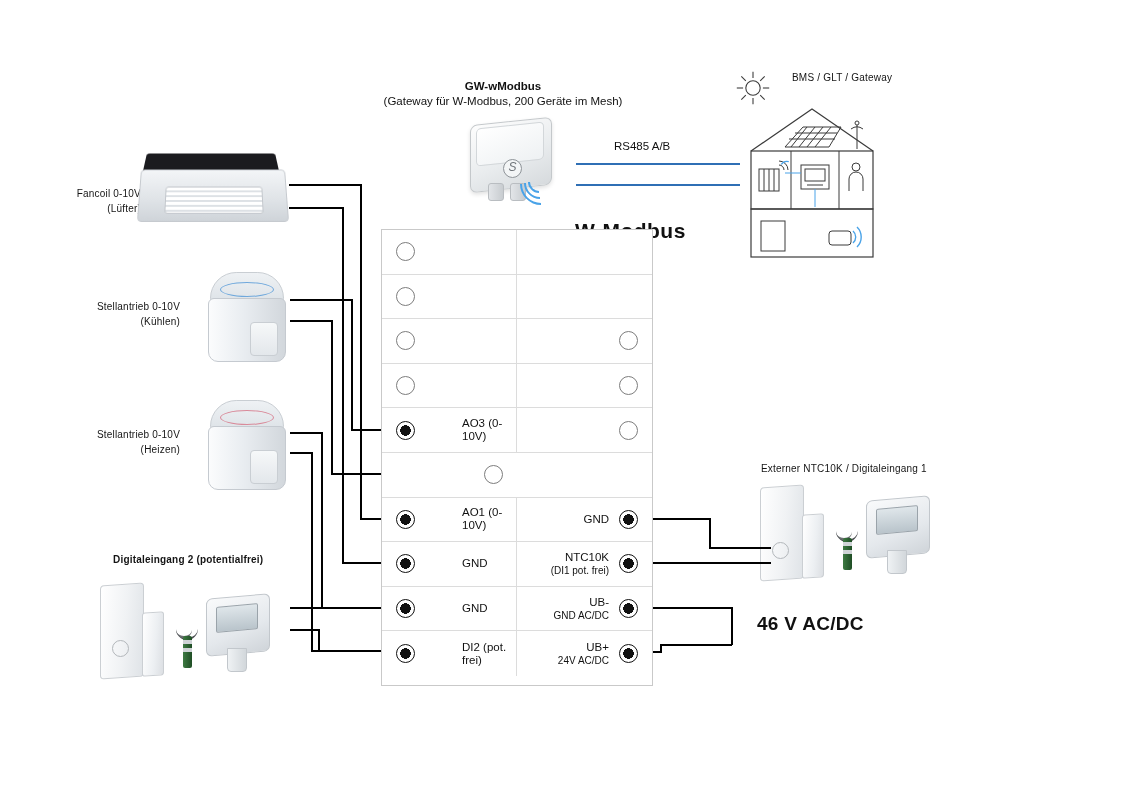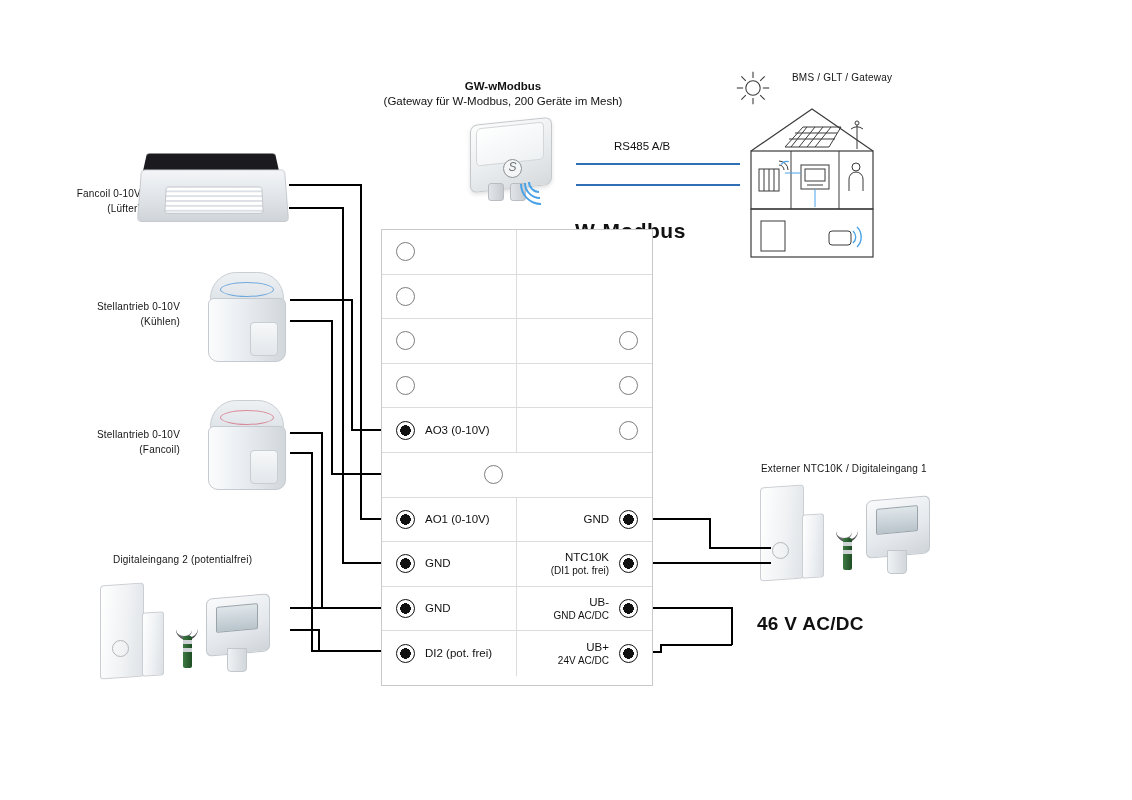--- a/index.html
+++ b/index.html
@@ -58,21 +58,21 @@
     display: flex;
   }
   .term-row:last-child { border-bottom: none; }
   .term-col {
     position: relative;
     width: 50%;
     box-sizing: border-box;
     display: flex;
     align-items: center;
   }
-  .term-col.left { border-right: 1px solid #dcdcdc; padding-left: 14px; }
+  .term-col.left { border-right: 1px solid #dcdcdc; padding-left: 14px; gap: 37px; }
   .term-col.right { justify-content: flex-end; padding-right: 14px; }
 
   .dot {
     width: 19px;
     height: 19px;
     border-radius: 50%;
     border: 1.4px solid #7d7d7d;
     box-sizing: border-box;
     background: #fff;
     flex: 0 0 auto;
@@ -346,24 +346,24 @@
   <span class="sub">(Lüfter)</span>
 </div>
 
 <div class="abs lbl t-right" style="left:10px; top:299px; width:170px;">
   <span>Stellantrieb 0-10V</span>
   <span class="sub">(Kühlen)</span>
 </div>
 
 <div class="abs lbl t-right" style="left:10px; top:427px; width:170px;">
   <span>Stellantrieb 0-10V</span>
-  <span class="sub">(Fancoil)</span>
-</div>
-
-<div class="abs lbl" style="left:113px; top:552px; width:230px;">
+  <span class="sub">(Heizen)</span>
+</div>
+
+<div class="abs lbl" style="left:113px; top:552px; width:230px;font-weight:bold;">
   <span>Digitaleingang 2 (potentialfrei)</span>
 </div>
 
 <div class="abs lbl" style="left:761px; top:461px; width:250px;">
   <span>Externer NTC10K / Digitaleingang 1</span>
 </div>
 
 <div class="gw-title" style="left:308px; top:79px; width:390px;">
   <span style="font-weight:bold;">GW-wModbus</span><br>
   <span>(Gateway für W-Modbus, 200 Geräte im Mesh)</span>

